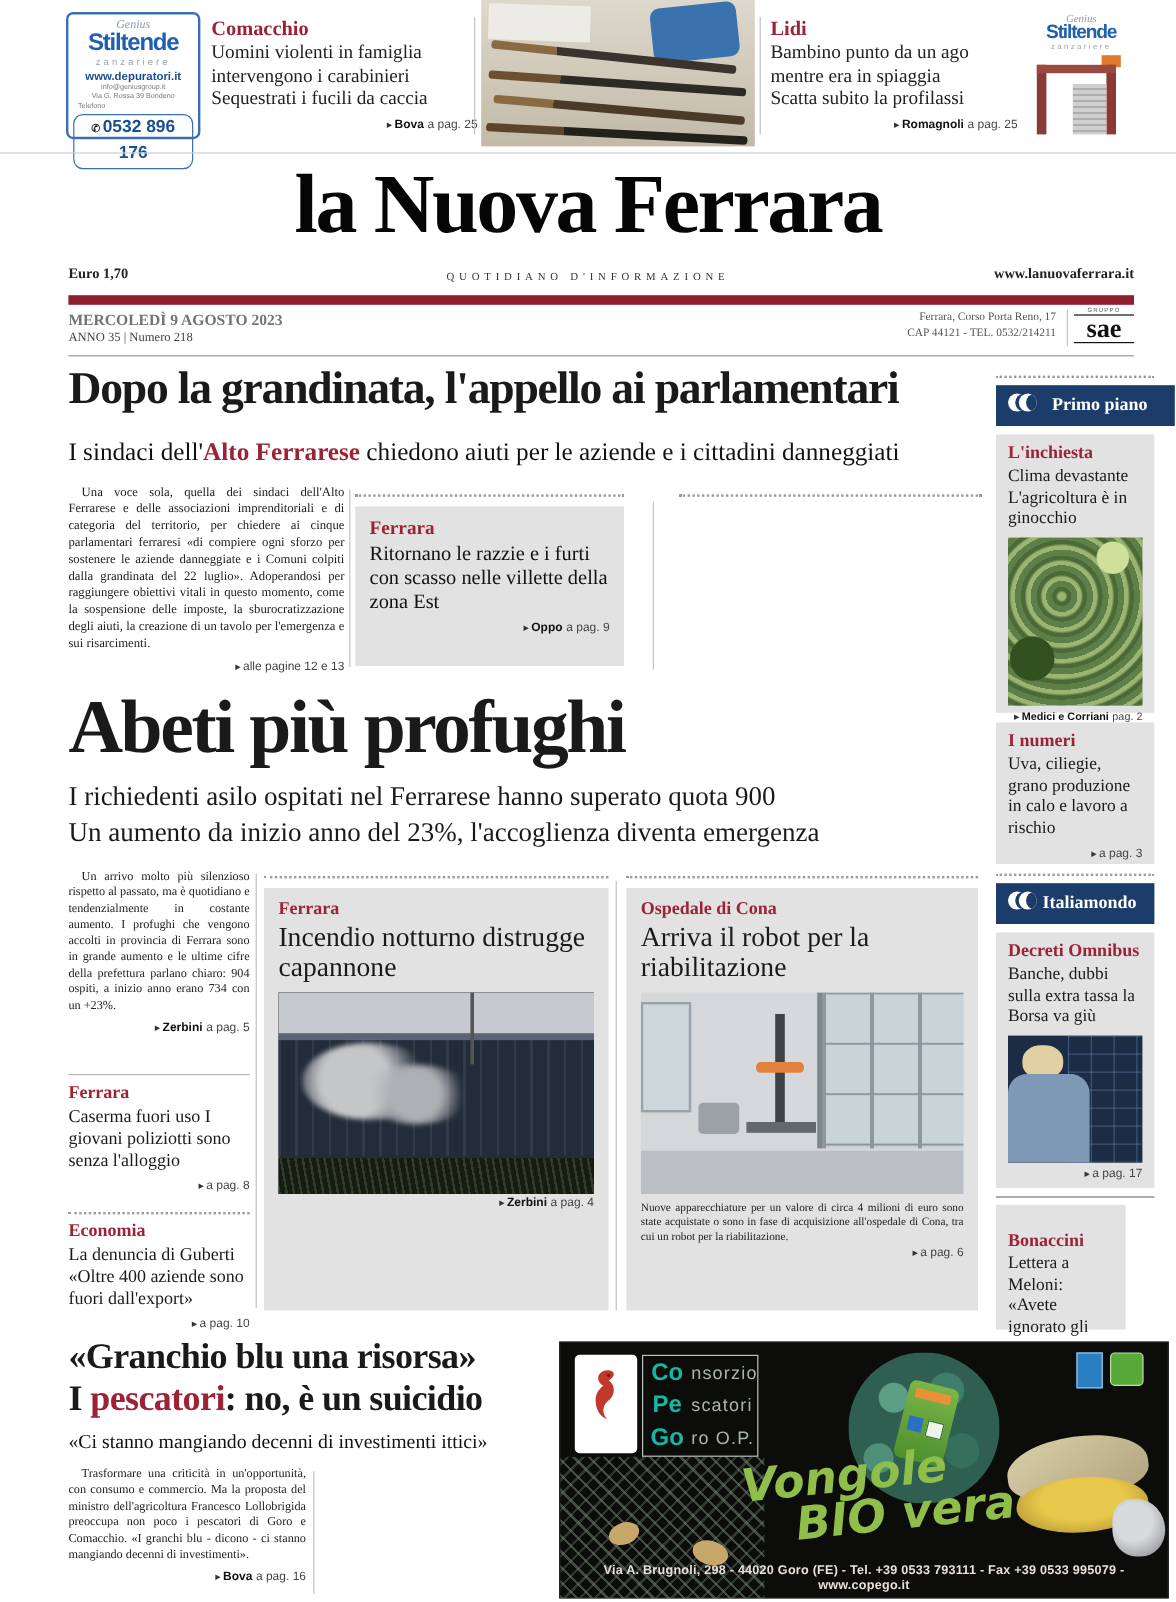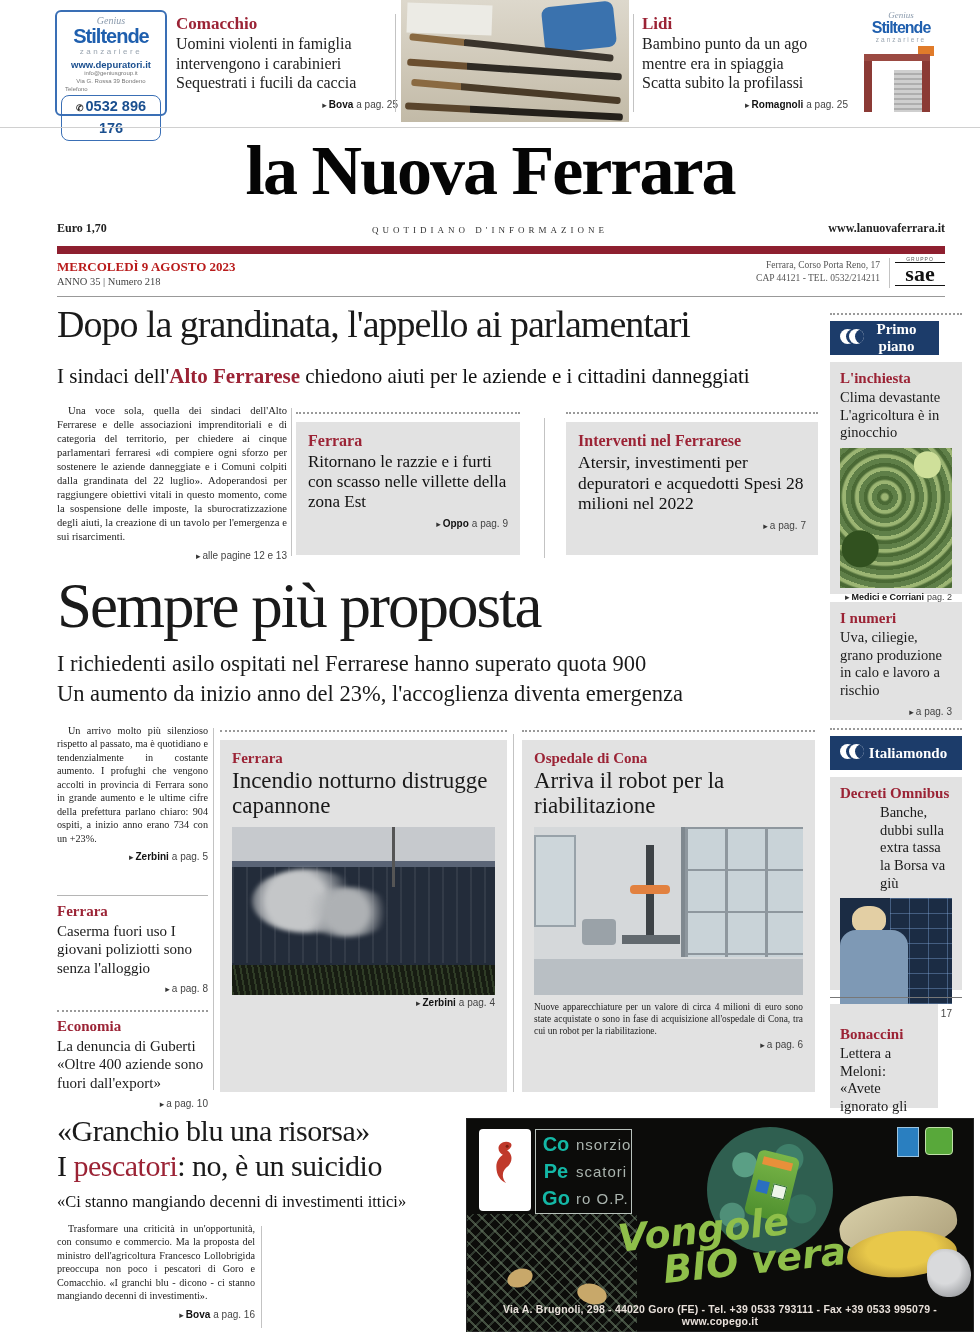--- a/index.html
+++ b/index.html
@@ -5,21 +5,21 @@
   html,body{margin:0;padding:0;background:#f2f2f2;}
   #page{position:relative;width:980px;height:1335px;margin:0 auto;background:#fff;overflow:hidden;
         font-family:"Liberation Serif",serif;color:#1a1a1a;}
   .abs{position:absolute;}
   .serif{font-family:"Liberation Serif",serif;}
 
   
   .kick{font:700 16px "Liberation Serif",serif;color:#9b2335;}
   .kick.sm{font-size:15px;}
   .bxhead{font:400 17px/1.18 "Liberation Serif",serif;color:#111;margin-top:2px;}
-  .bighead{font-weight:400;letter-spacing:-1px;line-height:.98;}
+  .bighead{font-weight:700;letter-spacing:-1px;line-height:.98;}
   .teaser-line{font:400 16px/1.22 "Liberation Serif",serif;white-space:nowrap;color:#222;}
 
   
   .pgref{font:400 10px "Liberation Sans",sans-serif;color:#444;text-align:right;margin-top:6px;}
   .pgref b{color:#111;margin-right:3px;}
   .arr{color:#333;margin-right:2px;font-size:9px;}
 
   .body-txt{font:400 10.6px/1.32 "Liberation Serif",serif;text-align:justify;color:#222;text-indent:11px;}
 
   .graybox{background:#e2e2e2;box-sizing:border-box;padding:10px 12px;}
@@ -132,21 +132,21 @@
 
   <div class="abs hline" style="left:0;top:127px;width:980px;background:#d0d0d0;"></div>
 
   <div class="abs mast-title" style="top:136px;left:0;">la Nuova Ferrara</div>
   <div class="abs mast-sub" style="top:225px;left:0;">QUOTIDIANO D'INFORMAZIONE</div>
   <div class="abs serif" style="left:57px;top:221px;font:700 12px 'Liberation Serif',serif;color:#222;">Euro 1,70</div>
   <div class="abs serif" style="right:35px;top:221px;font:700 12px 'Liberation Serif',serif;color:#222;">www.lanuovaferrara.it</div>
 
   <div class="abs" style="left:57px;right:35px;top:246px;height:8px;background:#8e1f2f;"></div>
 
-  <div class="abs" style="left:57px;top:259px;font:700 13px 'Liberation Serif',serif;color:#b91c1c;">MERCOLEDÌ 9 AGOSTO 2023</div>
+  <div class="abs" style="left:57px;top:259px;font:700 13px 'Liberation Serif',serif;color:#737373;">MERCOLEDÌ 9 AGOSTO 2023</div>
   <div class="abs" style="left:57px;top:276px;font:400 10.5px 'Liberation Serif',serif;color:#444;">ANNO 35 | Numero 218</div>
   <div class="abs" style="right:100px;top:259px;text-align:right;font:400 9.5px/1.35 'Liberation Serif',serif;color:#555;">
     <div>Ferrara, Corso Porta Reno, 17</div>
     <div>CAP 44121 - TEL. 0532/214211</div>
   </div>
   <div class="abs vline" style="right:90px;top:258px;height:30px;"></div>
   <div class="abs" style="right:35px;top:256px;width:50px;text-align:center;">
     <div style="font:400 5px 'Liberation Sans',sans-serif;letter-spacing:1px;color:#555;">GRUPPO</div>
     <div style="font:700 22px/1 'Liberation Serif',serif;color:#111;border-top:1px solid #111;border-bottom:1px solid #111;">sae</div>
   </div>
@@ -165,28 +165,23 @@
   <div class="abs dot" style="left:296px;top:412px;width:224px;"></div>
   <div class="abs graybox" style="left:296px;top:422px;width:224px;height:133px;">
     <div class="kick">Ferrara</div>
     <div class="bxhead">Ritornano le razzie e i furti con scasso nelle villette della zona Est</div>
     <div class="pgref"><span class="arr">▸</span><b>Oppo</b><span>a pag. 9</span></div>
   </div>
 
   <div class="abs vline" style="left:544px;top:418px;height:140px;"></div>
 
   <div class="abs dot" style="left:566px;top:412px;width:252px;"></div>
-  <div class="abs graybox" style="left:566px;top:422px;width:252px;height:133px;">
-    <div class="kick">Interventi nel Ferrarese</div>
-    <div class="bxhead" style="font-size:17.5px;">Atersir, investimenti per depuratori e acquedotti Spesi 28 milioni nel 2022</div>
-    <div class="pgref"><span class="arr">▸</span><span>a pag. 7</span></div>
-  </div>
 
   <div class="abs dot" style="left:830px;top:313px;width:132px;"></div>
-  <div class="abs badge" style="left:830px;top:321px;width:109px;height:34px;align-items:center;">
+  <div class="abs badge" style="left:830px;top:321px;width:149px;height:34px;align-items:center;">
     <span><span class="cres"></span><span class="cres cres2"></span></span>
     <span class="lbl">Primo piano</span>
   </div>
 
   <div class="abs graybox" style="left:830px;top:362px;width:132px;height:232px;padding:8px 10px;">
     <div class="kick sm">L'inchiesta</div>
     <div style="font:400 14.5px/1.22 'Liberation Serif',serif;margin-top:2px;">Clima devastante L'agricoltura è in ginocchio</div>
     <div class="photo ph-orchard" style="width:112px;height:140px;margin-top:6px;"></div>
     <div class="pgref" style="margin-top:4px;font-size:9px;"><span class="arr">▸</span><b>Medici e Corriani</b><span>pag. 2 e 3</span></div>
   </div>
@@ -198,38 +193,38 @@
   </div>
 
   <div class="abs dot" style="left:830px;top:728px;width:132px;"></div>
   <div class="abs badge" style="left:830px;top:736px;width:132px;height:34px;">
     <span><span class="cres"></span><span class="cres cres2"></span></span>
     <span class="lbl">Italiamondo</span>
   </div>
 
   <div class="abs graybox" style="left:830px;top:777px;width:132px;height:213px;padding:8px 10px;">
     <div class="kick sm">Decreti Omnibus</div>
-    <div style="font:400 14.5px/1.22 'Liberation Serif',serif;margin-top:2px;margin-left:40px;">Banche, dubbi sulla extra tassa la Borsa va giù</div>
+    <div style="font:400 14.5px/1.22 'Liberation Serif',serif;margin-top:2px;">Banche, dubbi sulla extra tassa la Borsa va giù</div>
     <div class="photo ph-stock" style="width:112px;height:106px;margin-top:6px;">
       <div class="abs" style="left:50px;top:0;right:0;bottom:0;background-image:linear-gradient(rgba(130,170,220,.4) 1px,transparent 1px),linear-gradient(90deg,rgba(130,170,220,.4) 1px,transparent 1px);background-size:100% 15px,19px 100%;"></div>
       <div class="abs" style="left:12px;top:8px;width:34px;height:28px;background:#e3cfa4;border-radius:45%;"></div>
       <div class="abs" style="left:0;top:32px;width:68px;height:74px;background:#7e99b5;border-radius:16px 16px 0 0;"></div>
     </div>
     <div class="pgref" style="margin-top:4px;"><span class="arr">▸</span><span>a pag. 17</span></div>
   </div>
 
   <div class="abs hline" style="left:830px;top:997px;width:132px;background:#777;"></div>
 
   <div class="abs graybox" style="left:830px;top:1004px;width:108px;height:104px;padding:22px 10px;">
     <div class="kick sm">Bonaccini</div>
     <div style="font:400 14.5px/1.22 'Liberation Serif',serif;margin-top:2px;">Lettera a Meloni: «Avete ignorato gli alluvionati»</div>
     <div class="pgref"><span class="arr">▸</span><span>a pag. 23</span></div>
   </div>
 
-  <div class="abs bighead" style="left:57px;top:576px;width:770px;font-size:63px;letter-spacing:-2px;">Sempre più proposta</div>
+  <div class="abs bighead" style="left:57px;top:576px;width:770px;font-size:63px;letter-spacing:-2px;">Abeti più profughi</div>
   <div class="abs" style="left:57px;top:651px;width:770px;font:400 22.5px 'Liberation Serif',serif;">I richiedenti asilo ospitati nel Ferrarese hanno superato quota 900</div>
   <div class="abs" style="left:57px;top:681px;width:770px;font:400 22.5px 'Liberation Serif',serif;">Un aumento da inizio anno del 23%, l'accoglienza diventa emergenza</div>
 
   <div class="abs" style="left:57px;top:724px;width:151px;">
     <div class="body-txt" style="font-size:10.2px;">Un arrivo molto più silenzioso rispetto al passato, ma è quotidiano e tendenzialmente in costante aumento. I profughi che vengono accolti in provincia di Ferrara sono in grande aumento e le ultime cifre della prefettura parlano chiaro: 904 ospiti, a inizio anno erano 734 con un +23%.</div>
     <div class="pgref"><span class="arr">▸</span><b>Zerbini</b><span>a pag. 5</span></div>
   </div>
   <div class="abs vline" style="left:213px;top:728px;height:362px;"></div>
   <div class="abs hline" style="left:57px;top:895px;width:151px;"></div>
 

